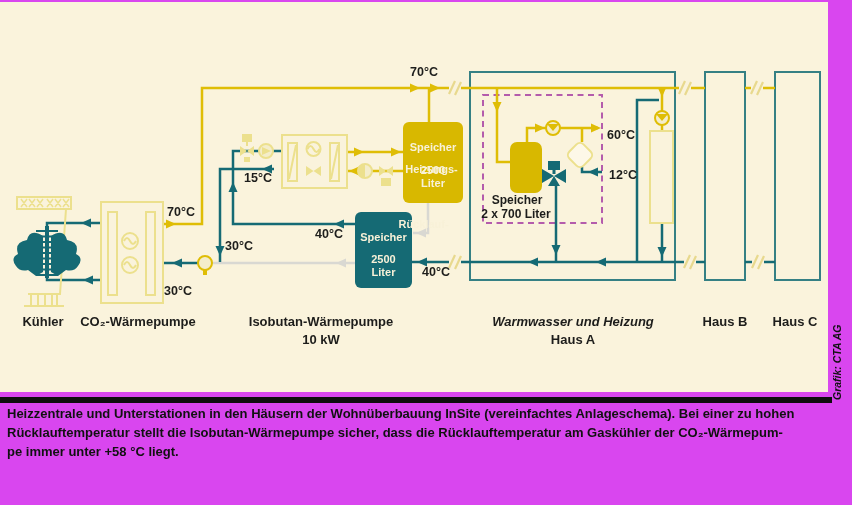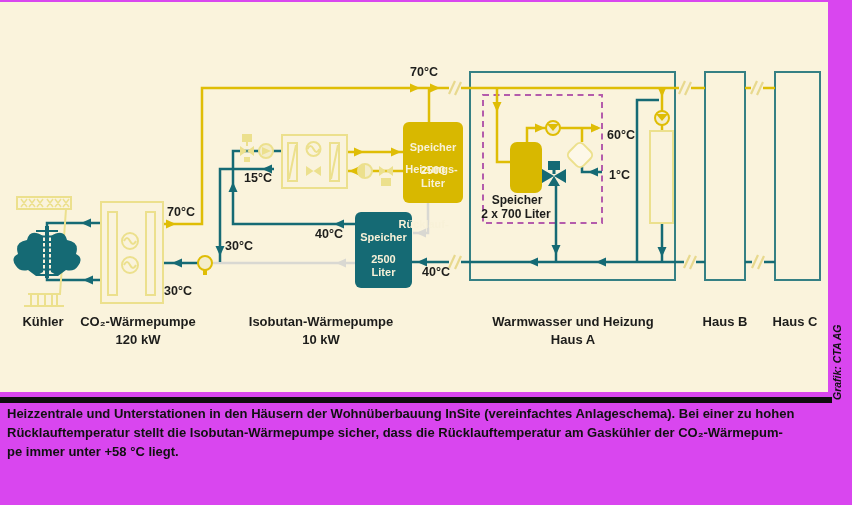--- a/index.html
+++ b/index.html
@@ -214,41 +214,40 @@
   </svg>
 
   <span class="temp" style="left:410px;top:65px;">70°C</span>
   <span class="temp" style="left:167px;top:205px;">70°C</span>
   <span class="temp" style="left:164px;top:284px;">30°C</span>
   <span class="temp" style="left:225px;top:239px;">30°C</span>
   <span class="temp" style="left:244px;top:171px;">15°C</span>
   <span class="temp" style="left:315px;top:227px;">40°C</span>
   <span class="temp" style="left:422px;top:265px;">40°C</span>
   <span class="temp" style="left:607px;top:128px;">60°C</span>
-  <span class="temp" style="left:609px;top:168px;">1°C</span>
+  <span class="temp" style="left:609px;top:168px;">12°C</span>
 
   <span class="tank-txt" style="left:403px;top:128px;width:57px;margin-top:35px;">Heizungs-</span>
   <span class="tank-txt" style="left:403px;top:141px;width:60px;">Speicher</span>
   <span class="tank-txt" style="left:403px;top:164px;width:60px;">2500</span>
   <span class="tank-txt" style="left:403px;top:177px;width:60px;">Liter</span>
 
   <span class="tank-txt" style="left:355px;top:218px;width:57px;margin-left:40px;">Rücklauf-</span>
   <span class="tank-txt" style="left:355px;top:231px;width:57px;">Speicher</span>
   <span class="tank-txt" style="left:355px;top:253px;width:57px;">2500</span>
   <span class="tank-txt" style="left:355px;top:266px;width:57px;">Liter</span>
 
   <span class="dhw-lbl" style="left:467px;top:193px;width:100px;">Speicher</span>
   <span class="dhw-lbl" style="left:466px;top:207px;width:100px;">2 x 700 Liter</span>
 
   <span class="lbl" style="left:13px;top:314px;width:60px;">Kühler</span>
   <span class="lbl" style="left:68px;top:314px;width:140px;">CO₂-Wärmepumpe</span>
-  <span class="lbl" style="left:68px;top:332px;width:140px;">120 kW</span>
   <span class="lbl" style="left:236px;top:314px;width:170px;">Isobutan-Wärmepumpe</span>
   <span class="lbl" style="left:236px;top:332px;width:170px;">10 kW</span>
-  <span class="lbl" style="left:468px;top:314px;width:210px;">Warmwasser und Heizung</span>
+  <span class="lbl" style="left:468px;top:314px;width:210px;font-style:italic;">Warmwasser und Heizung</span>
   <span class="lbl" style="left:468px;top:332px;width:210px;">Haus A</span>
   <span class="lbl" style="left:695px;top:314px;width:60px;">Haus B</span>
   <span class="lbl" style="left:765px;top:314px;width:60px;">Haus C</span>
 
   <div id="credit">Grafik: CTA AG</div>
   <div id="rule"></div>
   <div class="cap" style="top:406px;">Heizzentrale und Unterstationen in den Häusern der Wohnüberbauung InSite (vereinfachtes Anlageschema). Bei einer zu hohen</div>
   <div class="cap" style="top:425px;">Rücklauftemperatur stellt die Isobutan-Wärmepumpe sicher, dass die Rücklauftemperatur am Gaskühler der CO₂-Wärmepum-</div>
   <div class="cap" style="top:444px;">pe immer unter +58 °C liegt.</div>
 </div>

